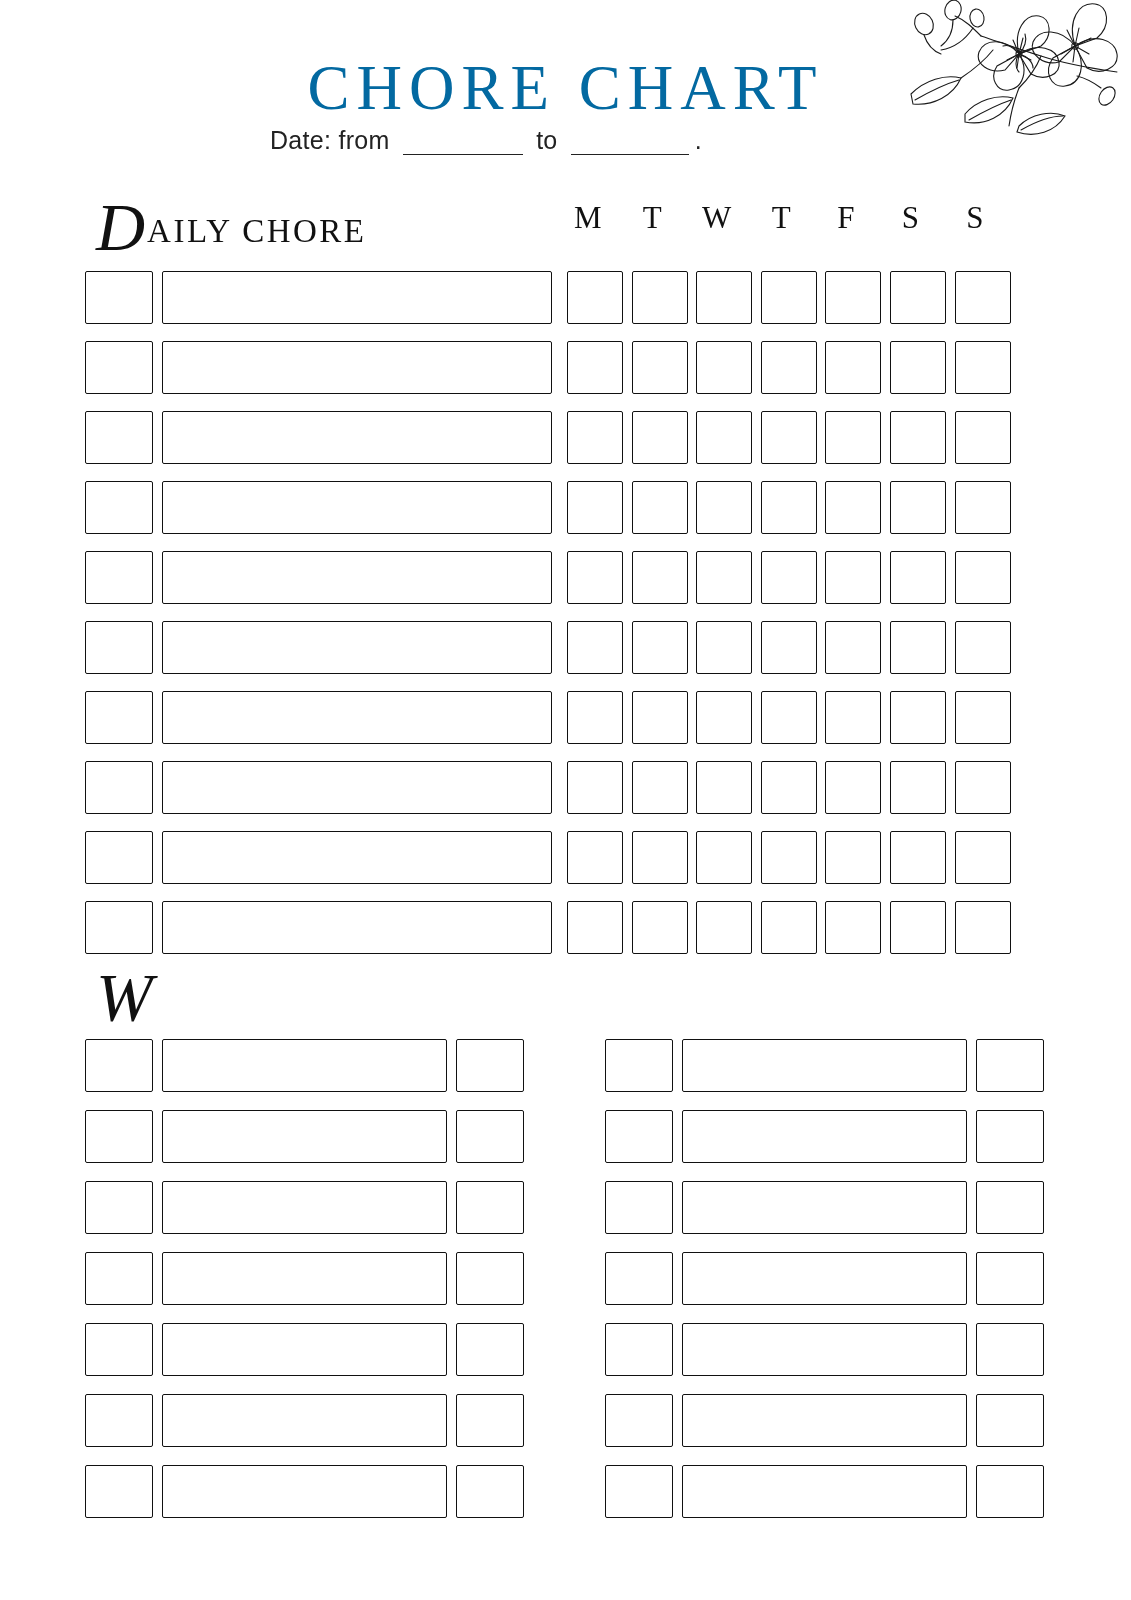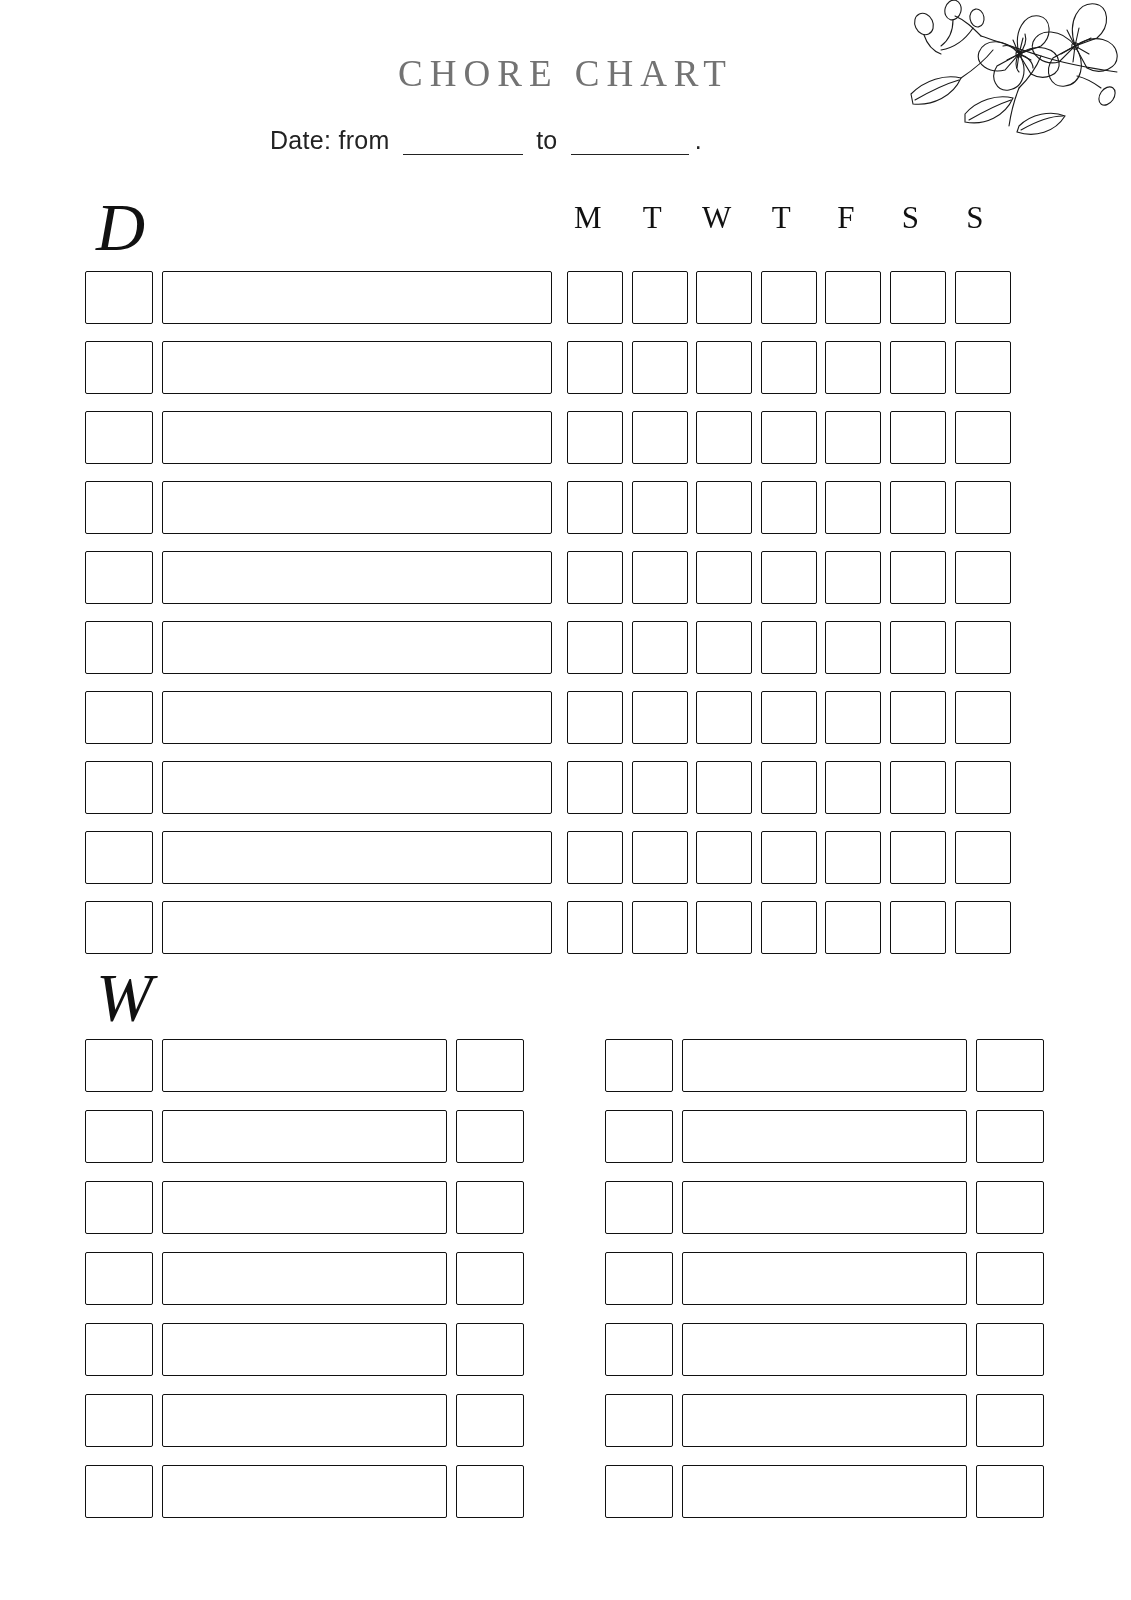--- a/index.html
+++ b/index.html
@@ -17,24 +17,24 @@
   }
 
   
   .page-title {
     position: absolute;
     top: 52px;
     left: 0;
     width: 1131px;
     text-align: center;
     font-family: "Liberation Serif", serif;
-    font-size: 37px;
+    font-size: 63px;
     letter-spacing: 7px;
     font-weight: 400;
-    color: #737373;
+    color: #0369a1;
   }
   .date-line {
     position: absolute;
     top: 126px;
     left: 0;
     width: 972px;
     text-align: center;
     font-size: 25px;
     color: #222;
     letter-spacing: 0.3px;
@@ -227,20 +227,21 @@
     <ellipse cx="238" cy="102" rx="7" ry="10" transform="rotate(35 238 102)"></ellipse>
     <path d="M232 94 C224 88 216 84 208 82"></path>
 
     <path d="M150 132 C162 120 182 116 196 122 C186 138 166 144 148 138 Z"></path>
     <path d="M152 136 C166 128 180 122 194 122"></path>
   </g>
 </svg>
 
 <div class="section-heading" id="daily-heading">
   <span class="drop-cap">D</span>
+  <span class="heading-rest">AILY CHORE</span>
 </div>
 
 <div class="day-letters">
   <div class="day-letter">M</div>
   <div class="day-letter">T</div>
   <div class="day-letter">W</div>
   <div class="day-letter">T</div>
   <div class="day-letter">F</div>
   <div class="day-letter">S</div>
   <div class="day-letter">S</div>

